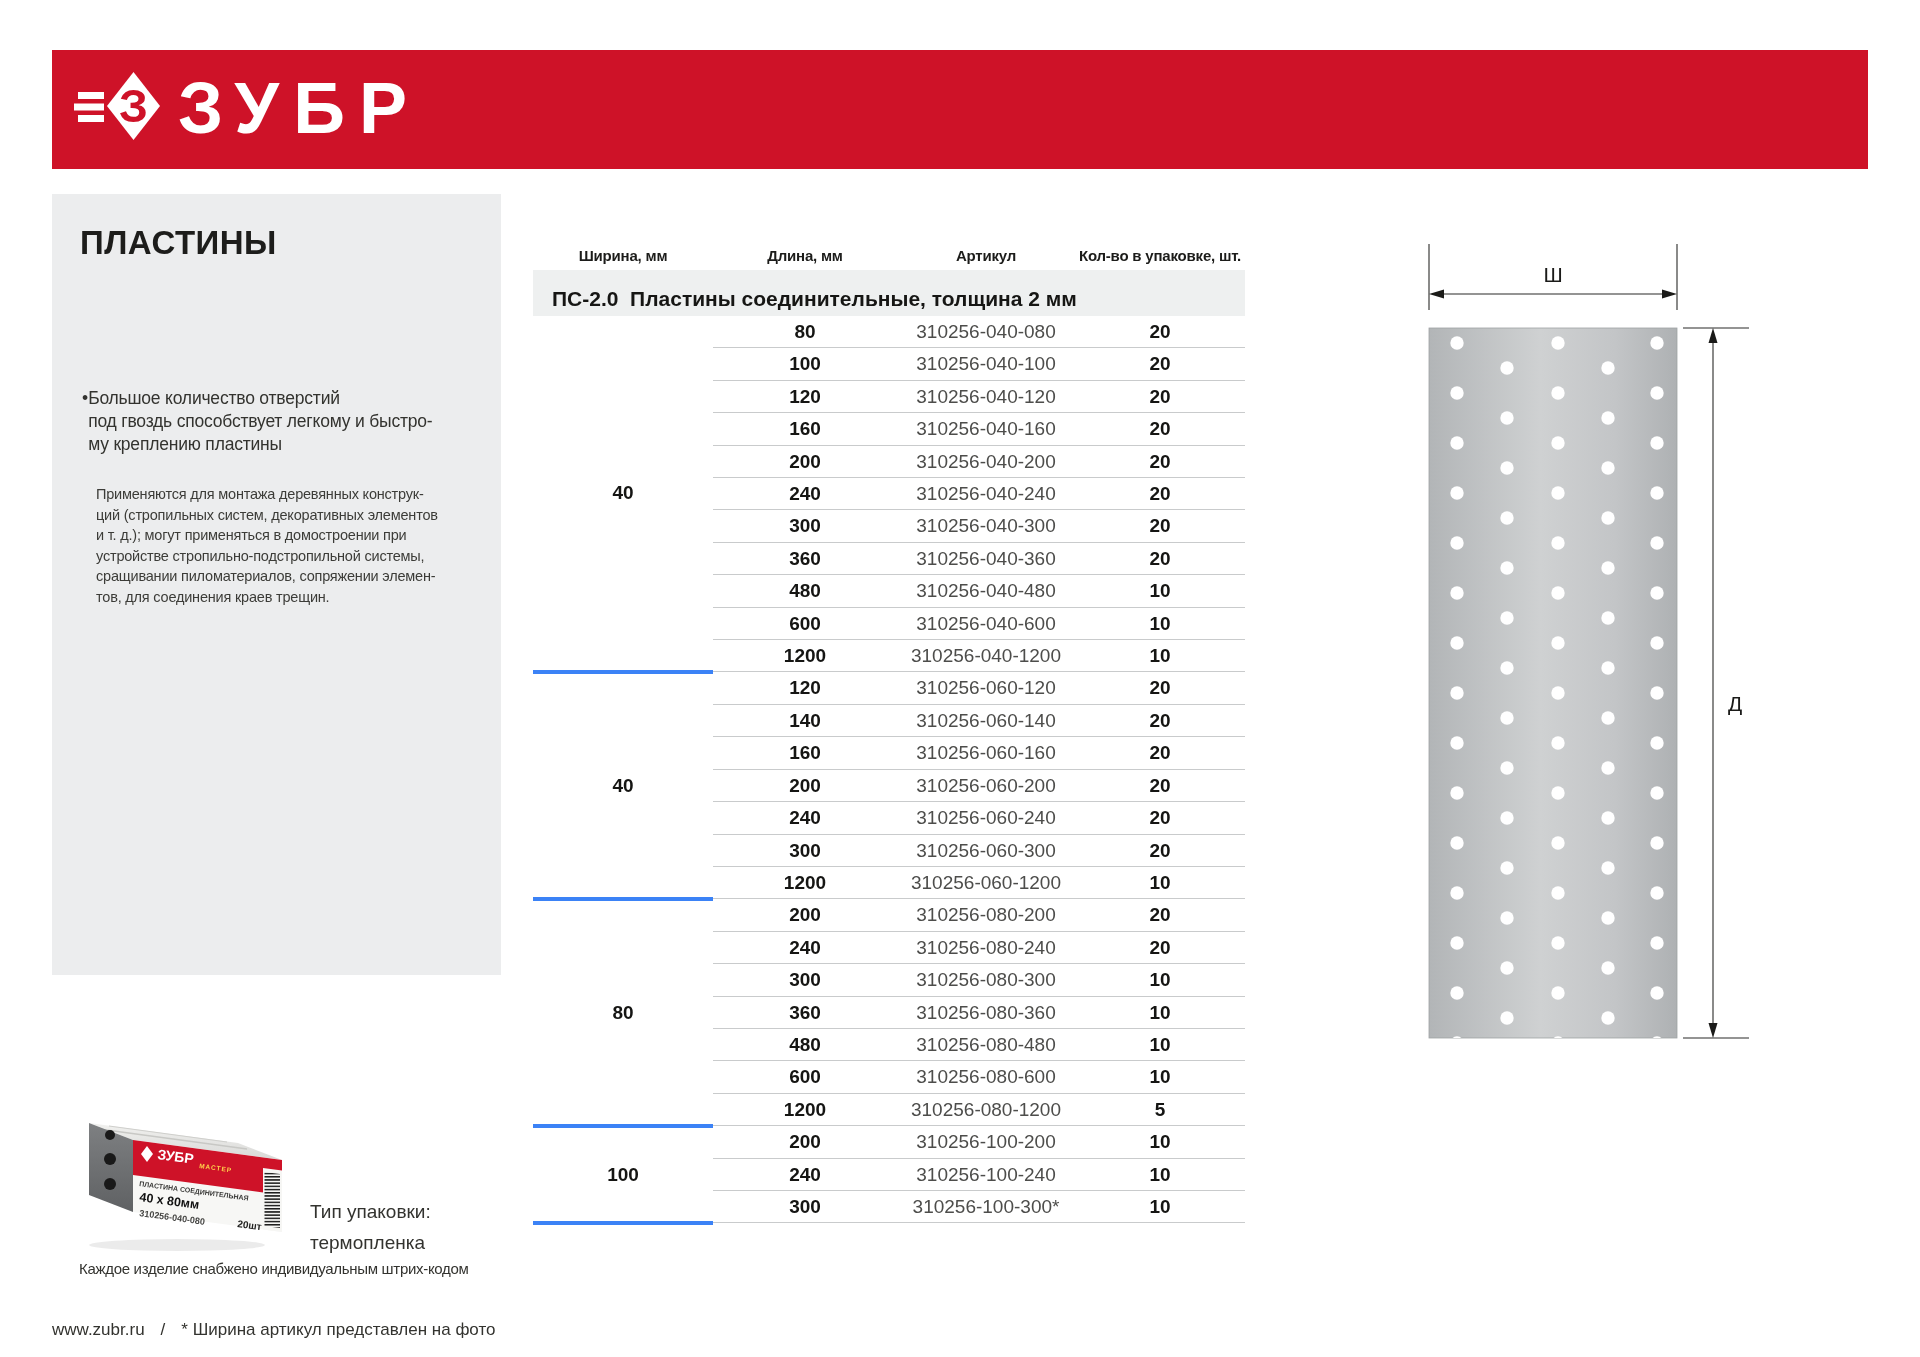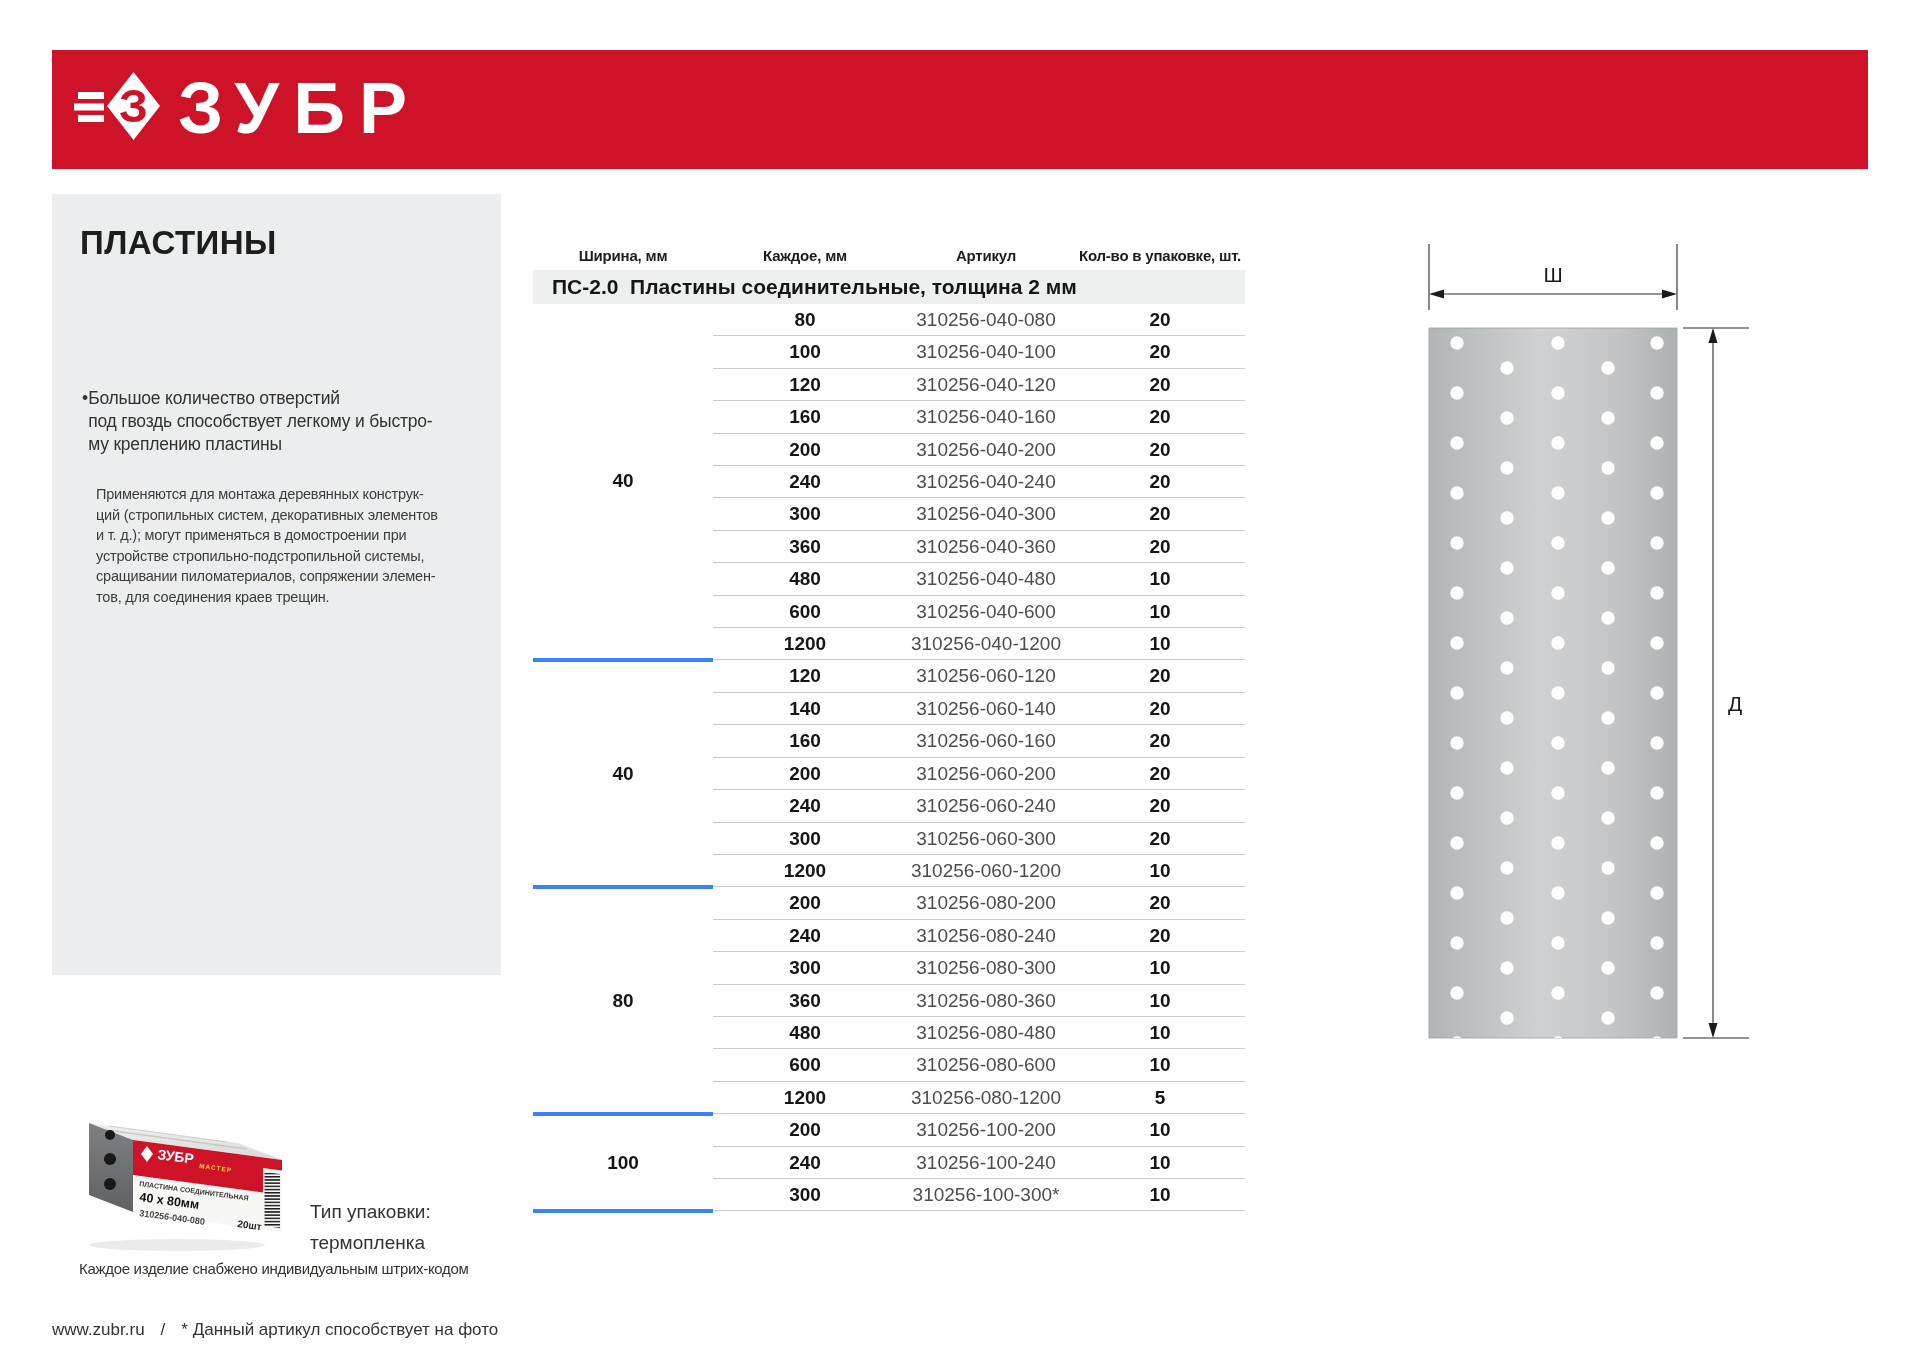--- a/index.html
+++ b/index.html
@@ -25,21 +25,21 @@
   
   .footer{position:absolute;left:52px;top:1320px;font-size:17px;color:#33332f;}
   .footer .sep{margin:0 16px;}
 
   
   .spec-table{position:absolute;left:533px;top:200px;width:712px;border-collapse:collapse;table-layout:fixed;margin-top:40px;}
   .spec-table col.c1{width:180px}.spec-table col.c2{width:184px}
   .spec-table col.c3{width:178px}.spec-table col.c4{width:170px}
   .spec-table th{height:30px;font-size:15px;font-weight:700;color:#1c1c1a;text-align:center;padding:0;letter-spacing:-.2px;}
   .band-cell{height:34px;background:#eef0f0;font-size:21px;font-weight:700;color:#161614;
-    padding:0 0 0 19px;white-space:pre;text-align:left;}
+    padding:12px 0 0 19px;white-space:pre;text-align:left;}
   .spec-table tbody td{height:31.4px;line-height:31.4px;padding:0;text-align:center;vertical-align:middle;
     border-top:1px solid #c9cbcc;}
   .spec-table tbody tr.first-row td{border-top:none;}
   .spec-table tbody td.col-width{border-top:none;border-bottom:4px solid #3b82f6;
     font-size:19px;font-weight:700;color:#151513;}
   .spec-table tbody tr.group-start td{border-top:1px solid #c9cbcc;}
   .spec-table tbody tr:last-child td{border-bottom:1px solid #c9cbcc;}
   .spec-table .col-len{font-size:19px;font-weight:700;color:#151513;}
   .spec-table .col-art{font-size:19px;font-weight:400;color:#4d4d4b;}
   .spec-table .col-qty{font-size:19px;font-weight:700;color:#151513;}
@@ -128,21 +128,21 @@
 <table class="spec-table">
   <colgroup>
       <col class="c1">
       <col class="c2">
       <col class="c3">
       <col class="c4">
     </colgroup>
   <thead>
     <tr>
       <th>Ширина, мм</th>
-      <th>Каждое, мм</th>
+      <th>Длина, мм</th>
       <th>Артикул</th>
       <th>Кол-во в упаковке, шт.</th>
     </tr>
     <tr>
       <td colspan="4" class="band-cell">ПС-2.0  Пластины соединительные, толщина 2 мм</td>
     </tr>
   </thead>
   <tbody>
       <tr class="first-row">
         <td class="col-width" rowspan="11">40</td>
@@ -324,14 +324,14 @@
     <line x1="266" y1="98" x2="332" y2="98"></line>
     <line x1="266" y1="808" x2="332" y2="808"></line>
     <line x1="296" y1="112" x2="296" y2="794"></line>
   </g>
   <polygon points="296,98 291.5,113 300.5,113" fill="#1b1b19"></polygon>
   <polygon points="296,808 291.5,793 300.5,793" fill="#1b1b19"></polygon>
   <text x="318" y="481" text-anchor="middle" class="dim-text">Д</text>
 </svg>
 
 <div class="footer">
-  <span>www.zubr.ru</span><span class="sep">/</span><span>* Данный артикул способствует на фото</span>
+  <span>www.zubr.ru</span><span class="sep">/</span><span>* Ширина артикул представлен на фото</span>
 </div>
 
 </body></html>

